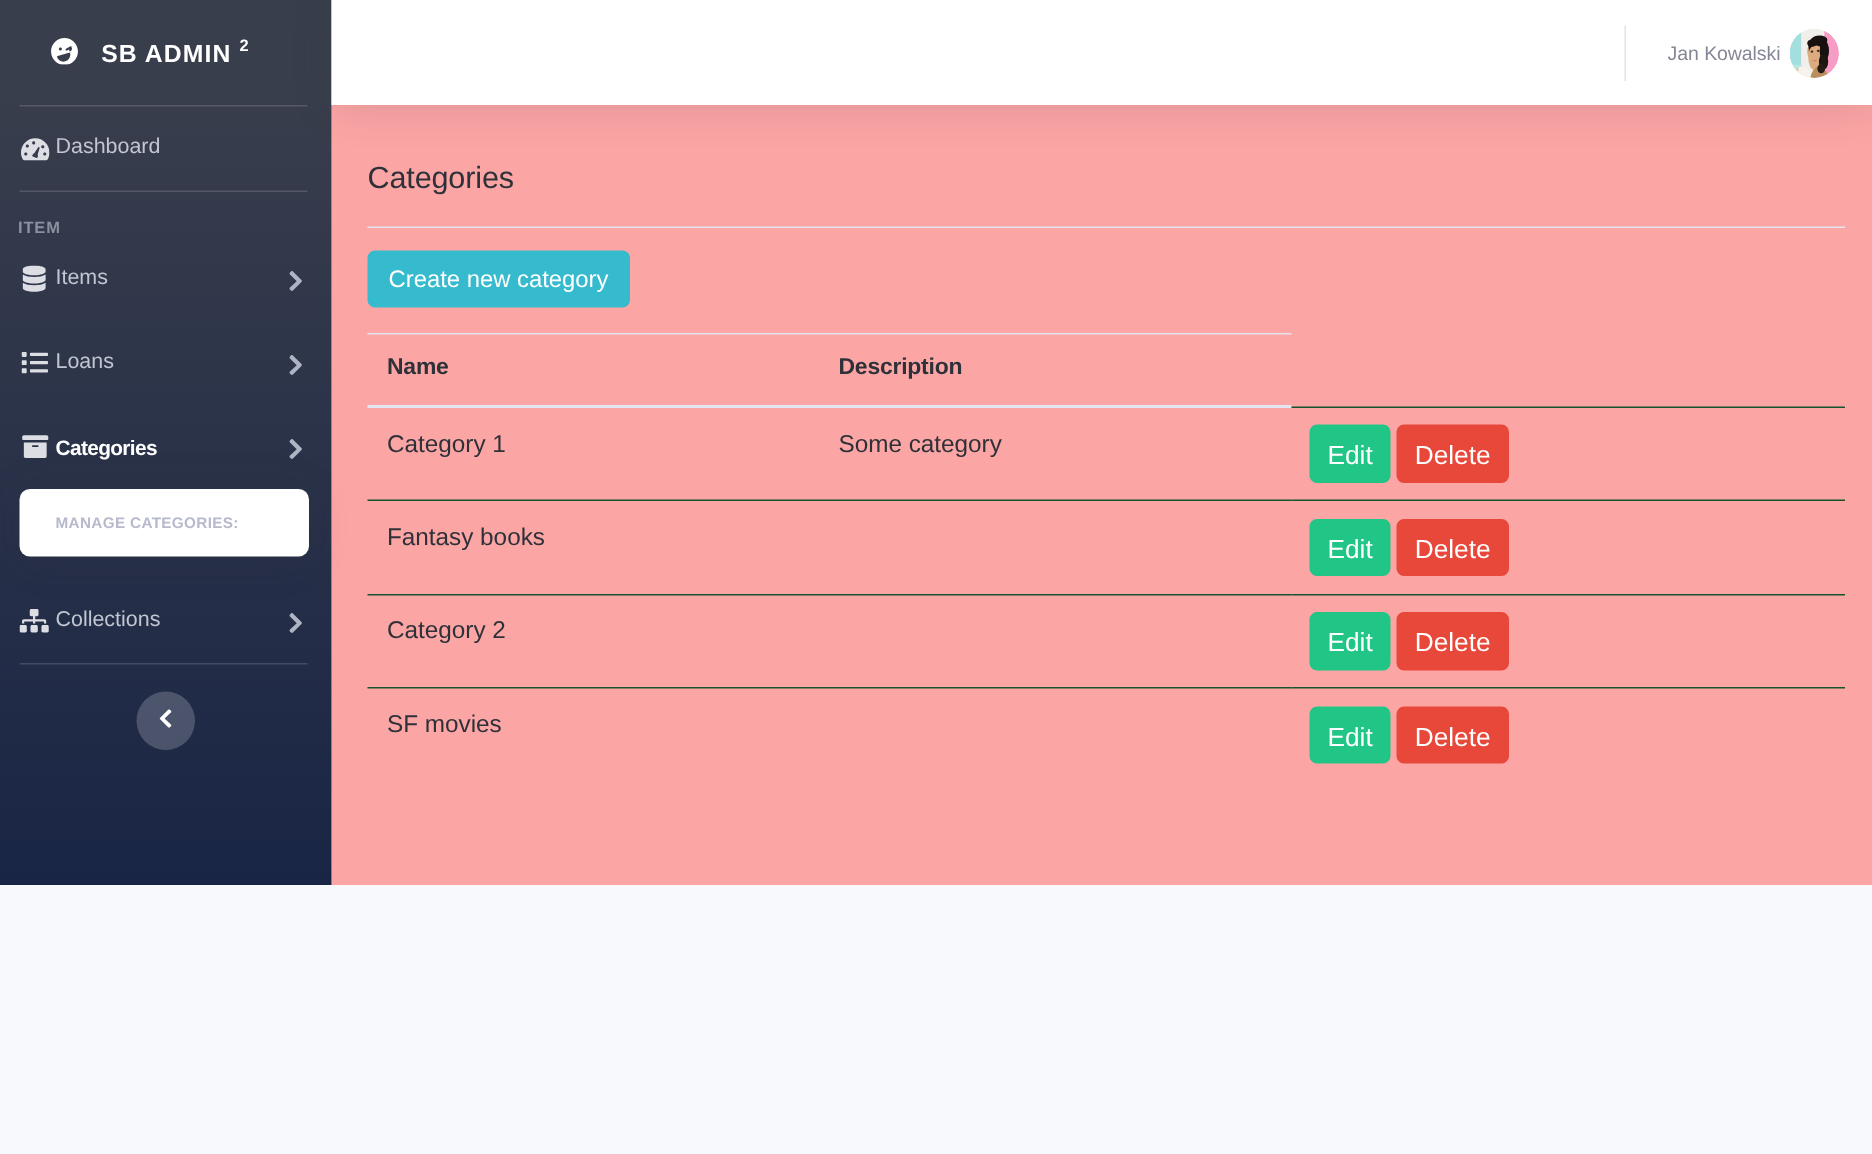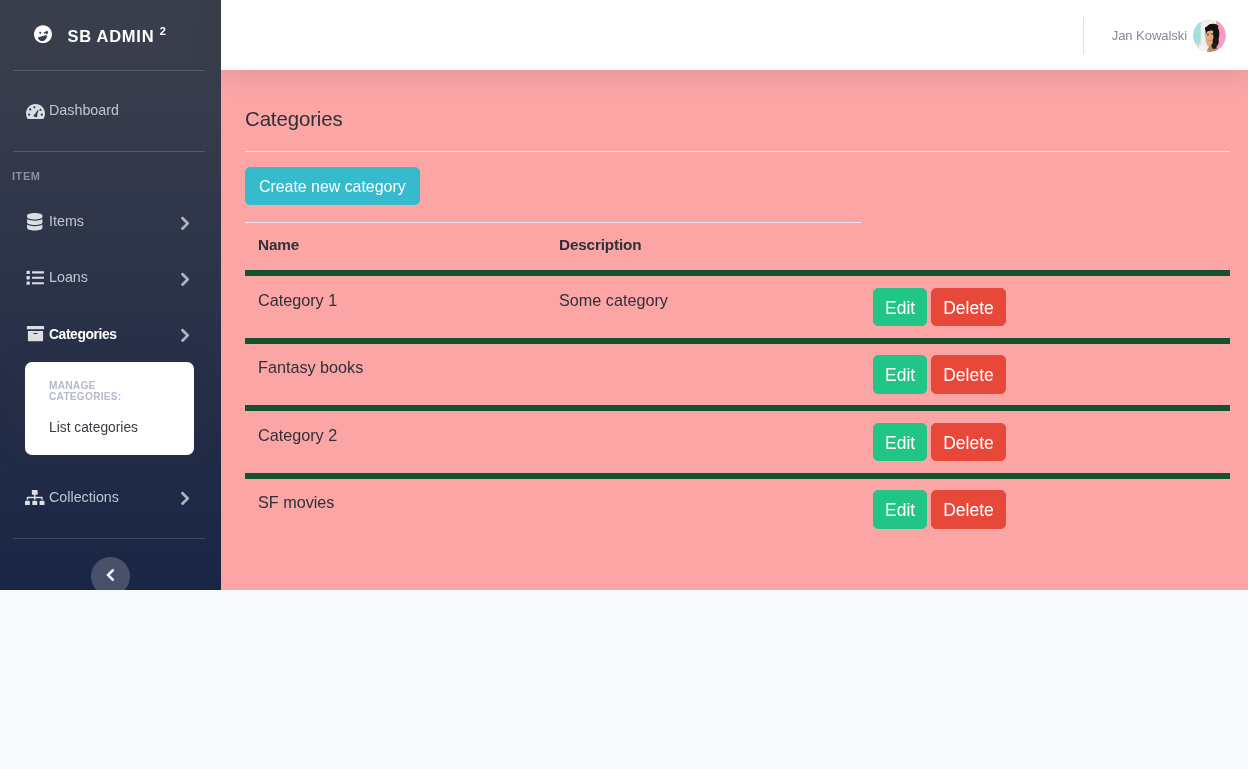--- a/index.html
+++ b/index.html
@@ -35,21 +35,21 @@
   .brand-icon { width: 18px; height: 19px; margin-right: 15px; display:inline-flex; align-items:center; position:relative; top:-2px;}
   .brand-text {
     font-weight: 700;
     font-size: 16.5px;
     letter-spacing: 0.045em;
     text-transform: uppercase;
     line-height: 1;
   }
   .brand-sup { font-size: 11px; font-weight: 700; position: relative; top: -7px; vertical-align: baseline; }
   .sb-divider { height:0; border-top:1px solid rgba(255,255,255,0.15); margin: 0 16px 0 13px; }
-  .nav { list-style: none; margin:12px; padding:0; }
+  .nav { list-style: none; margin:0; padding:0; }
   .nav-item { position: relative; }
   .nav-link {
     display: flex; align-items: center;
     padding: 0 19px 0 12px;
     height: 56px;
     color: #c2c6d2;
     text-decoration: none;
     font-size: 14.3px;
     font-weight: 400;
     line-height: 1.5;
@@ -152,21 +152,21 @@
     font-weight: 700;
     padding: 13px 12px 16px 13px;
     border-top: 1px solid #e3e6f0;
     border-bottom: 2px solid #e3e6f0;
     letter-spacing: -0.15px;
   }
   table.tbl td {
     padding: 11.5px 12px 11.5px 13px;
     font-size: 16.2px;
     color: #2f3139;
-    border-top: 6px solid #14532d;
+    border-top: 1px solid #14532d;
     vertical-align: top;
     line-height: 1.5;
   }
   .col-name { width: 301px; }
   .col-actions { width: 369px; padding-left: 12px !important; }
   .col-desc { width: 315px; }
   .btn-sm {
     display:inline-block;
     border-radius: 5px;
     color:#fff;
@@ -259,21 +259,20 @@
           </span>
           <span data-name="sidebar-item-label">Categories</span>
           <span class="caret" data-name="chevron-right-icon">
             <svg viewBox="0 0 320 512" width="10" height="15" fill="currentColor">
                 <path d="M296 272.97L101.66 467.31c-12.5 12.5-32.76 12.5-45.25 0l-22.67-22.67c-12.48-12.48-12.5-32.69-.05-45.2L188.5 256 33.69 100.56c-12.45-12.51-12.43-32.72.05-45.2l22.67-22.67c12.5-12.5 32.76-12.5 45.25 0L296 227.03c12.5 12.5 12.5 32.76 0 45.94z"></path>
               </svg>
           </span>
         </a>
         <div class="collapse-inner" data-name="categories-submenu">
           <div class="collapse-header" data-name="submenu-header">Manage Categories:</div>
-          <a class="collapse-item" href="#" data-name="submenu-item-list-categories">List categories</a>
         </div>
       </li>
       <li class="nav-item" data-name="sidebar-item-collections">
         <a class="nav-link" href="#">
           <span class="ic" data-name="sitemap-icon">
             <svg viewBox="0 0 640 512" width="19.5" height="15.6" fill="currentColor">
                 <path d="M128 352H32c-17.67 0-32 14.33-32 32v96c0 17.67 14.33 32 32 32h96c17.67 0 32-14.33 32-32v-96c0-17.67-14.33-32-32-32zm-24-80h192v48h48v-48h192v48h48v-57.59c0-21.17-17.23-38.41-38.41-38.41H344v-64h40c17.67 0 32-14.33 32-32V32c0-17.67-14.33-32-32-32H256c-17.67 0-32 14.33-32 32v96c0 17.67 14.33 32 32 32h40v64H94.41C73.23 224 56 241.23 56 262.41V320h48v-48zm264 80h-96c-17.67 0-32 14.33-32 32v96c0 17.67 14.33 32 32 32h96c17.67 0 32-14.33 32-32v-96c0-17.67-14.33-32-32-32zm240 0h-96c-17.67 0-32 14.33-32 32v96c0 17.67 14.33 32 32 32h96c17.67 0 32-14.33 32-32v-96c0-17.67-14.33-32-32-32z"></path>
               </svg>
           </span>
           <span data-name="sidebar-item-label">Collections</span>

